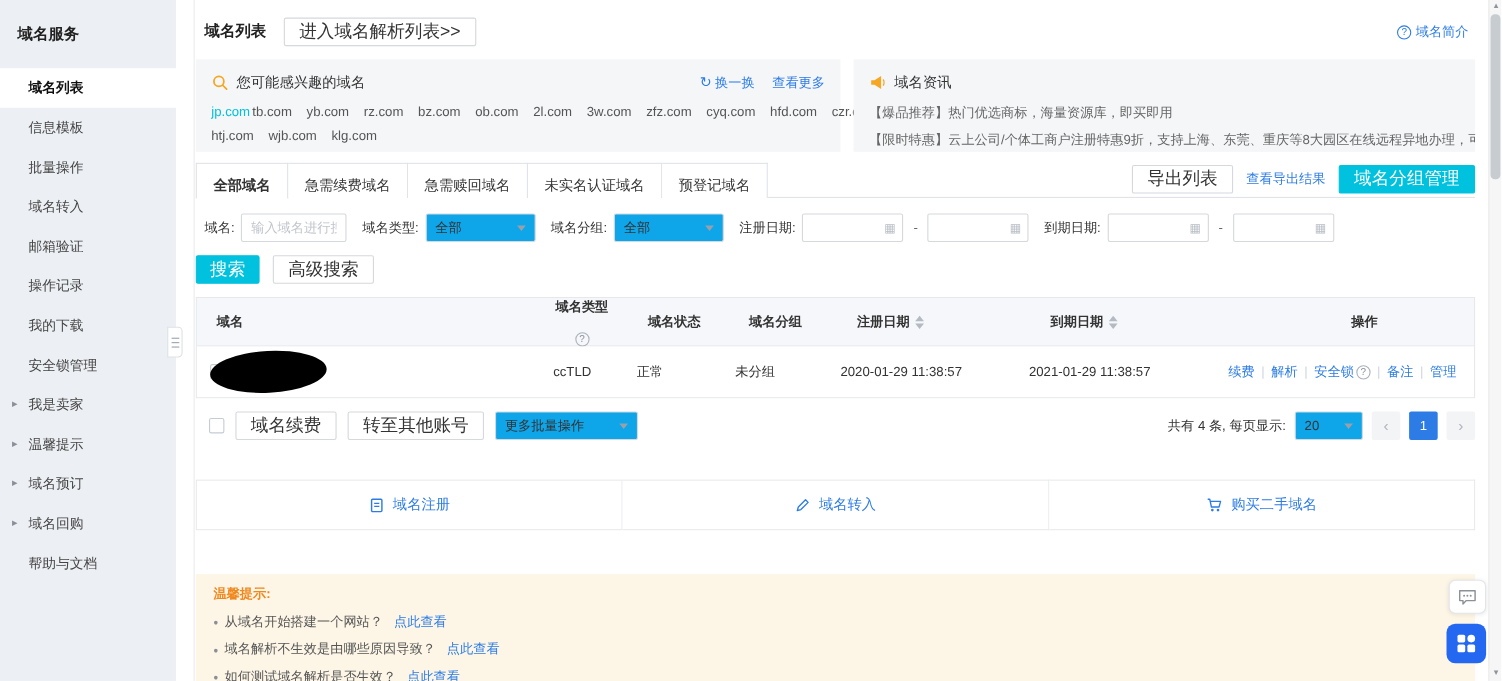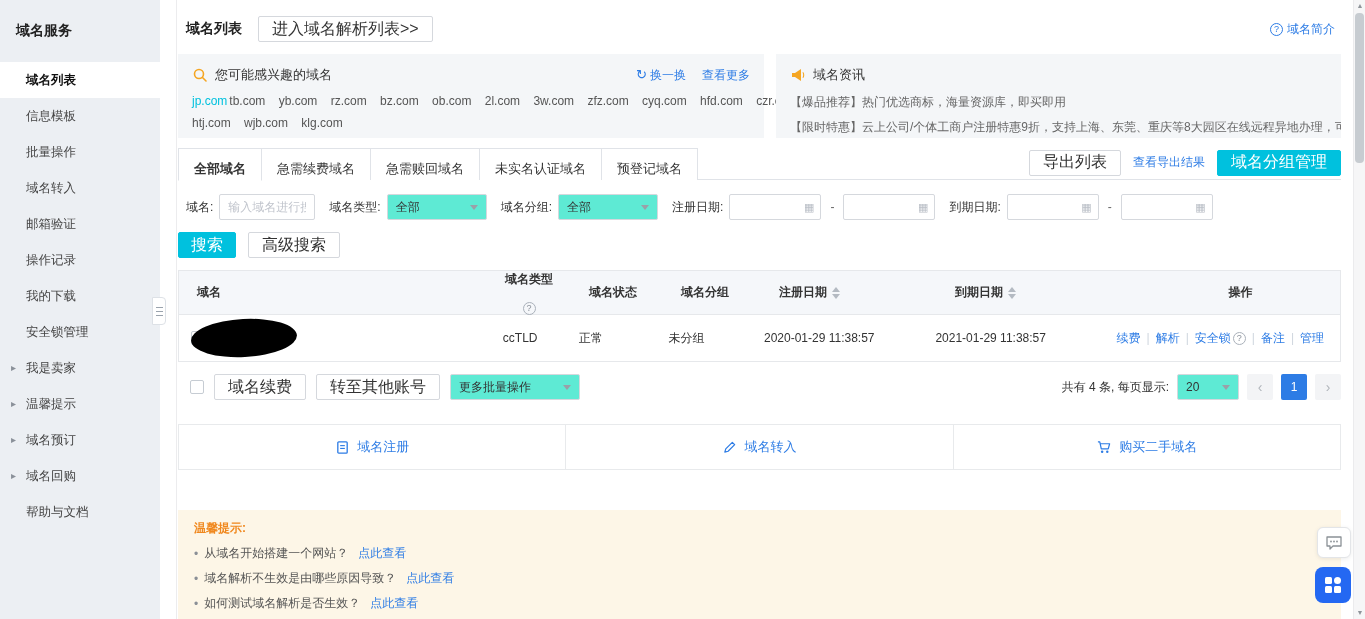--- a/index.html
+++ b/index.html
@@ -65,21 +65,21 @@
   .tab.active { font-weight:bold; position:relative; margin-bottom:-1px; border-bottom:1px solid #fff; height:33px; }
   .tabs-actions { margin-left:auto; display:flex; align-items:center; gap:12px; padding-bottom:2px; }
 
   
   .filters { display:flex; align-items:center; margin-top:14px; padding-left:8px; gap:6px; }
   .f-label { color:#333; margin-left:8px; white-space:nowrap; }
   .f-label:first-child { margin-left:0; }
   .f-input { width:96px; height:26px; border:1px solid #d5d8dd; border-radius:2px; padding:0 8px; font-size:12px; color:#333;
     font-family:"Liberation Sans","DejaVu Sans",sans-serif; }
   .f-input::placeholder { color:#c0c4cc; }
-  .f-select { min-width:100px; height:26px; border:1px solid #d5d8dd; border-radius:2px; background:#5eead4;
+  .f-select { min-width:100px; height:26px; border:1px solid #d5d8dd; border-radius:2px; background:#0ea5e9;
     display:flex; align-items:center; padding:0 8px; gap:6px; cursor:pointer; }
   .f-select .chev { margin-left:auto; width:0; height:0; border-left:4px solid transparent; border-right:4px solid transparent; border-top:5px solid #9aa0a8; }
   .f-date { width:92px; height:26px; border:1px solid #d5d8dd; border-radius:2px; background:#fff;
     display:flex; align-items:center; justify-content:flex-end; padding:0 6px; cursor:pointer; }
   .cal { color:#b9bec6; font-size:11px; }
   .dash { color:#666; margin:0 3px; }
 
   .actions { display:flex; gap:12px; margin-top:12px; padding-left:0; }
   .btn-search { width:58px; }
 
@@ -110,21 +110,21 @@
   .batch { display:flex; align-items:center; margin-top:10px; padding-left:12px; gap:10px; height:30px; }
   .sel-more { min-width:130px; }
   .pager { margin-left:auto; display:flex; align-items:center; gap:8px; color:#333; }
   .sel-size { min-width:62px; }
   .page-btn { width:26px; height:26px; background:#f3f4f6; color:#b0b5bb; border-radius:2px;
     display:flex; align-items:center; justify-content:center; font-size:14px; cursor:pointer; }
   .page-cur { width:26px; height:26px; background:var(--blue); color:#fff; border-radius:2px;
     display:flex; align-items:center; justify-content:center; cursor:pointer; }
 
   
-  .cards { display:flex; margin-top:22px; }
+  .cards { display:flex; margin-top:34px; }
   .card { flex:1; height:46px; background:#fff; border:1px solid #e8eaec; display:flex; align-items:center; justify-content:center; gap:7px;
     color:var(--blue); font-size:13px; cursor:pointer; }
   .card + .card { border-left:none; }
 
   
   .tips { margin-top:40px; background:#fdf6e7; padding:10px 16px 12px; }
   .tips-title { color:#f0881e; font-weight:bold; }
   .tip-line { margin-top:8px; color:#555; display:flex; align-items:center; gap:6px; }
   .tip-line .bullet { color:#8a8f96; }
   .tip-line a { margin-left:4px; }

